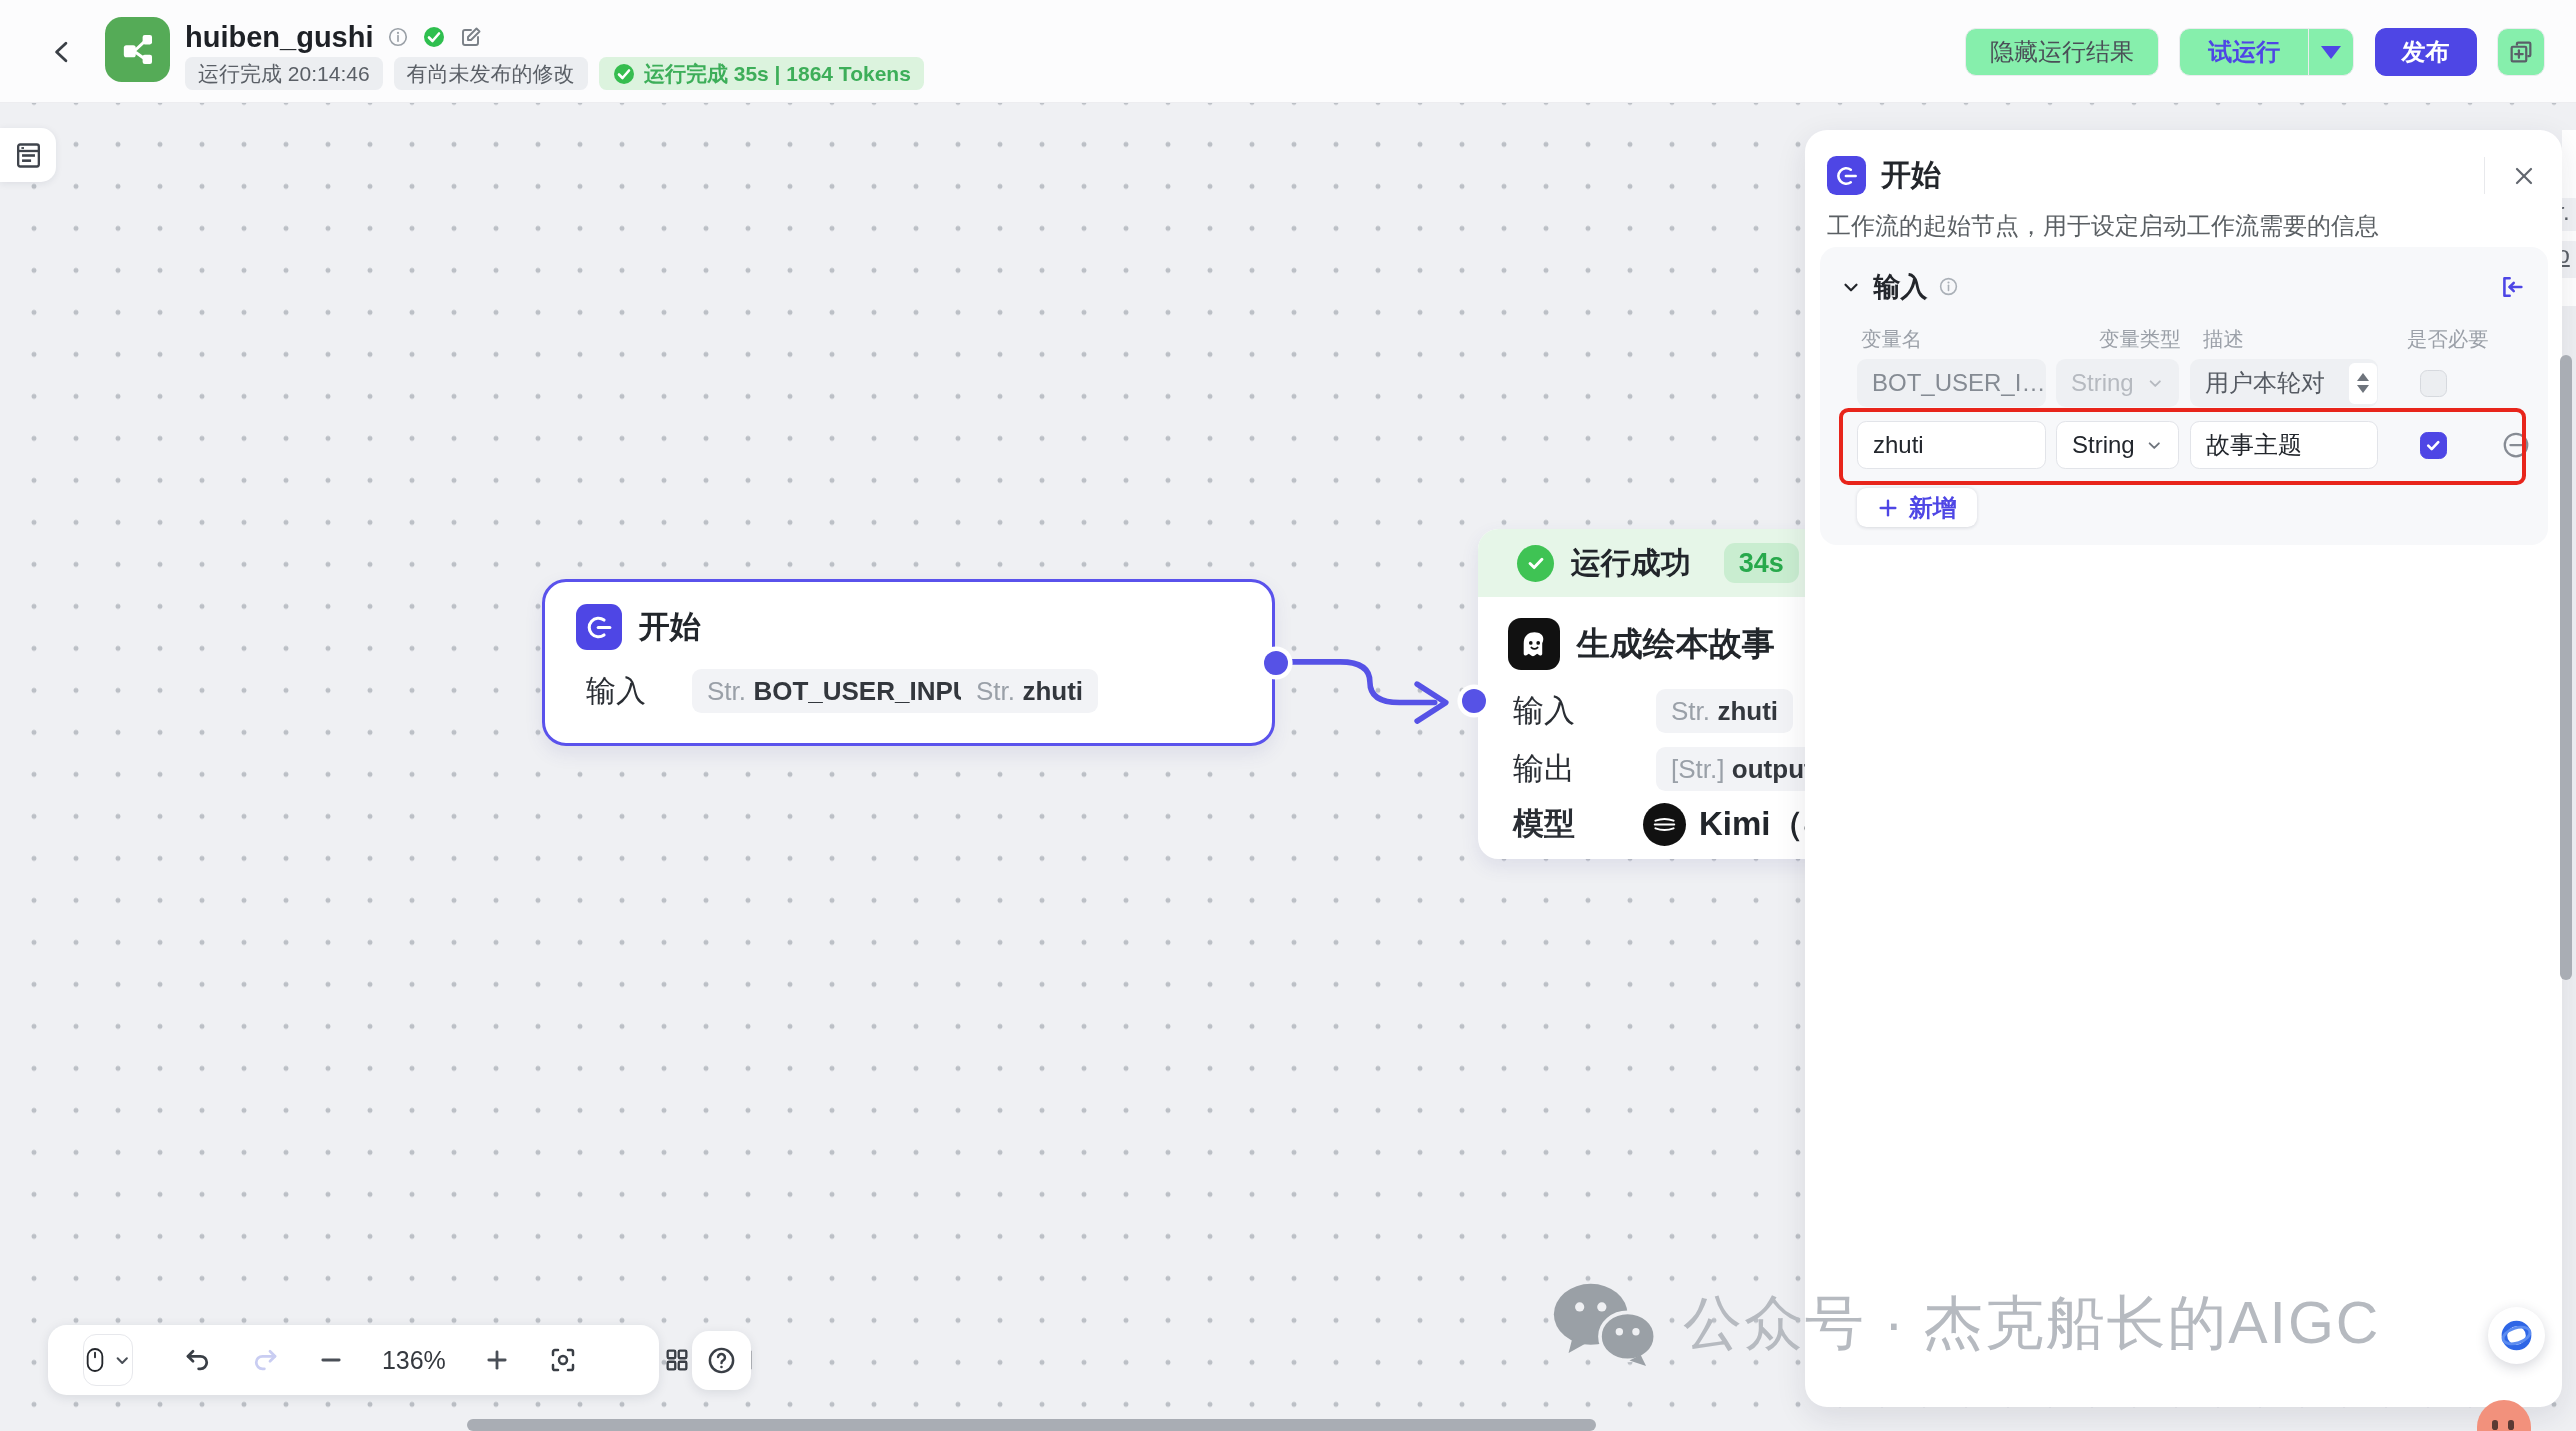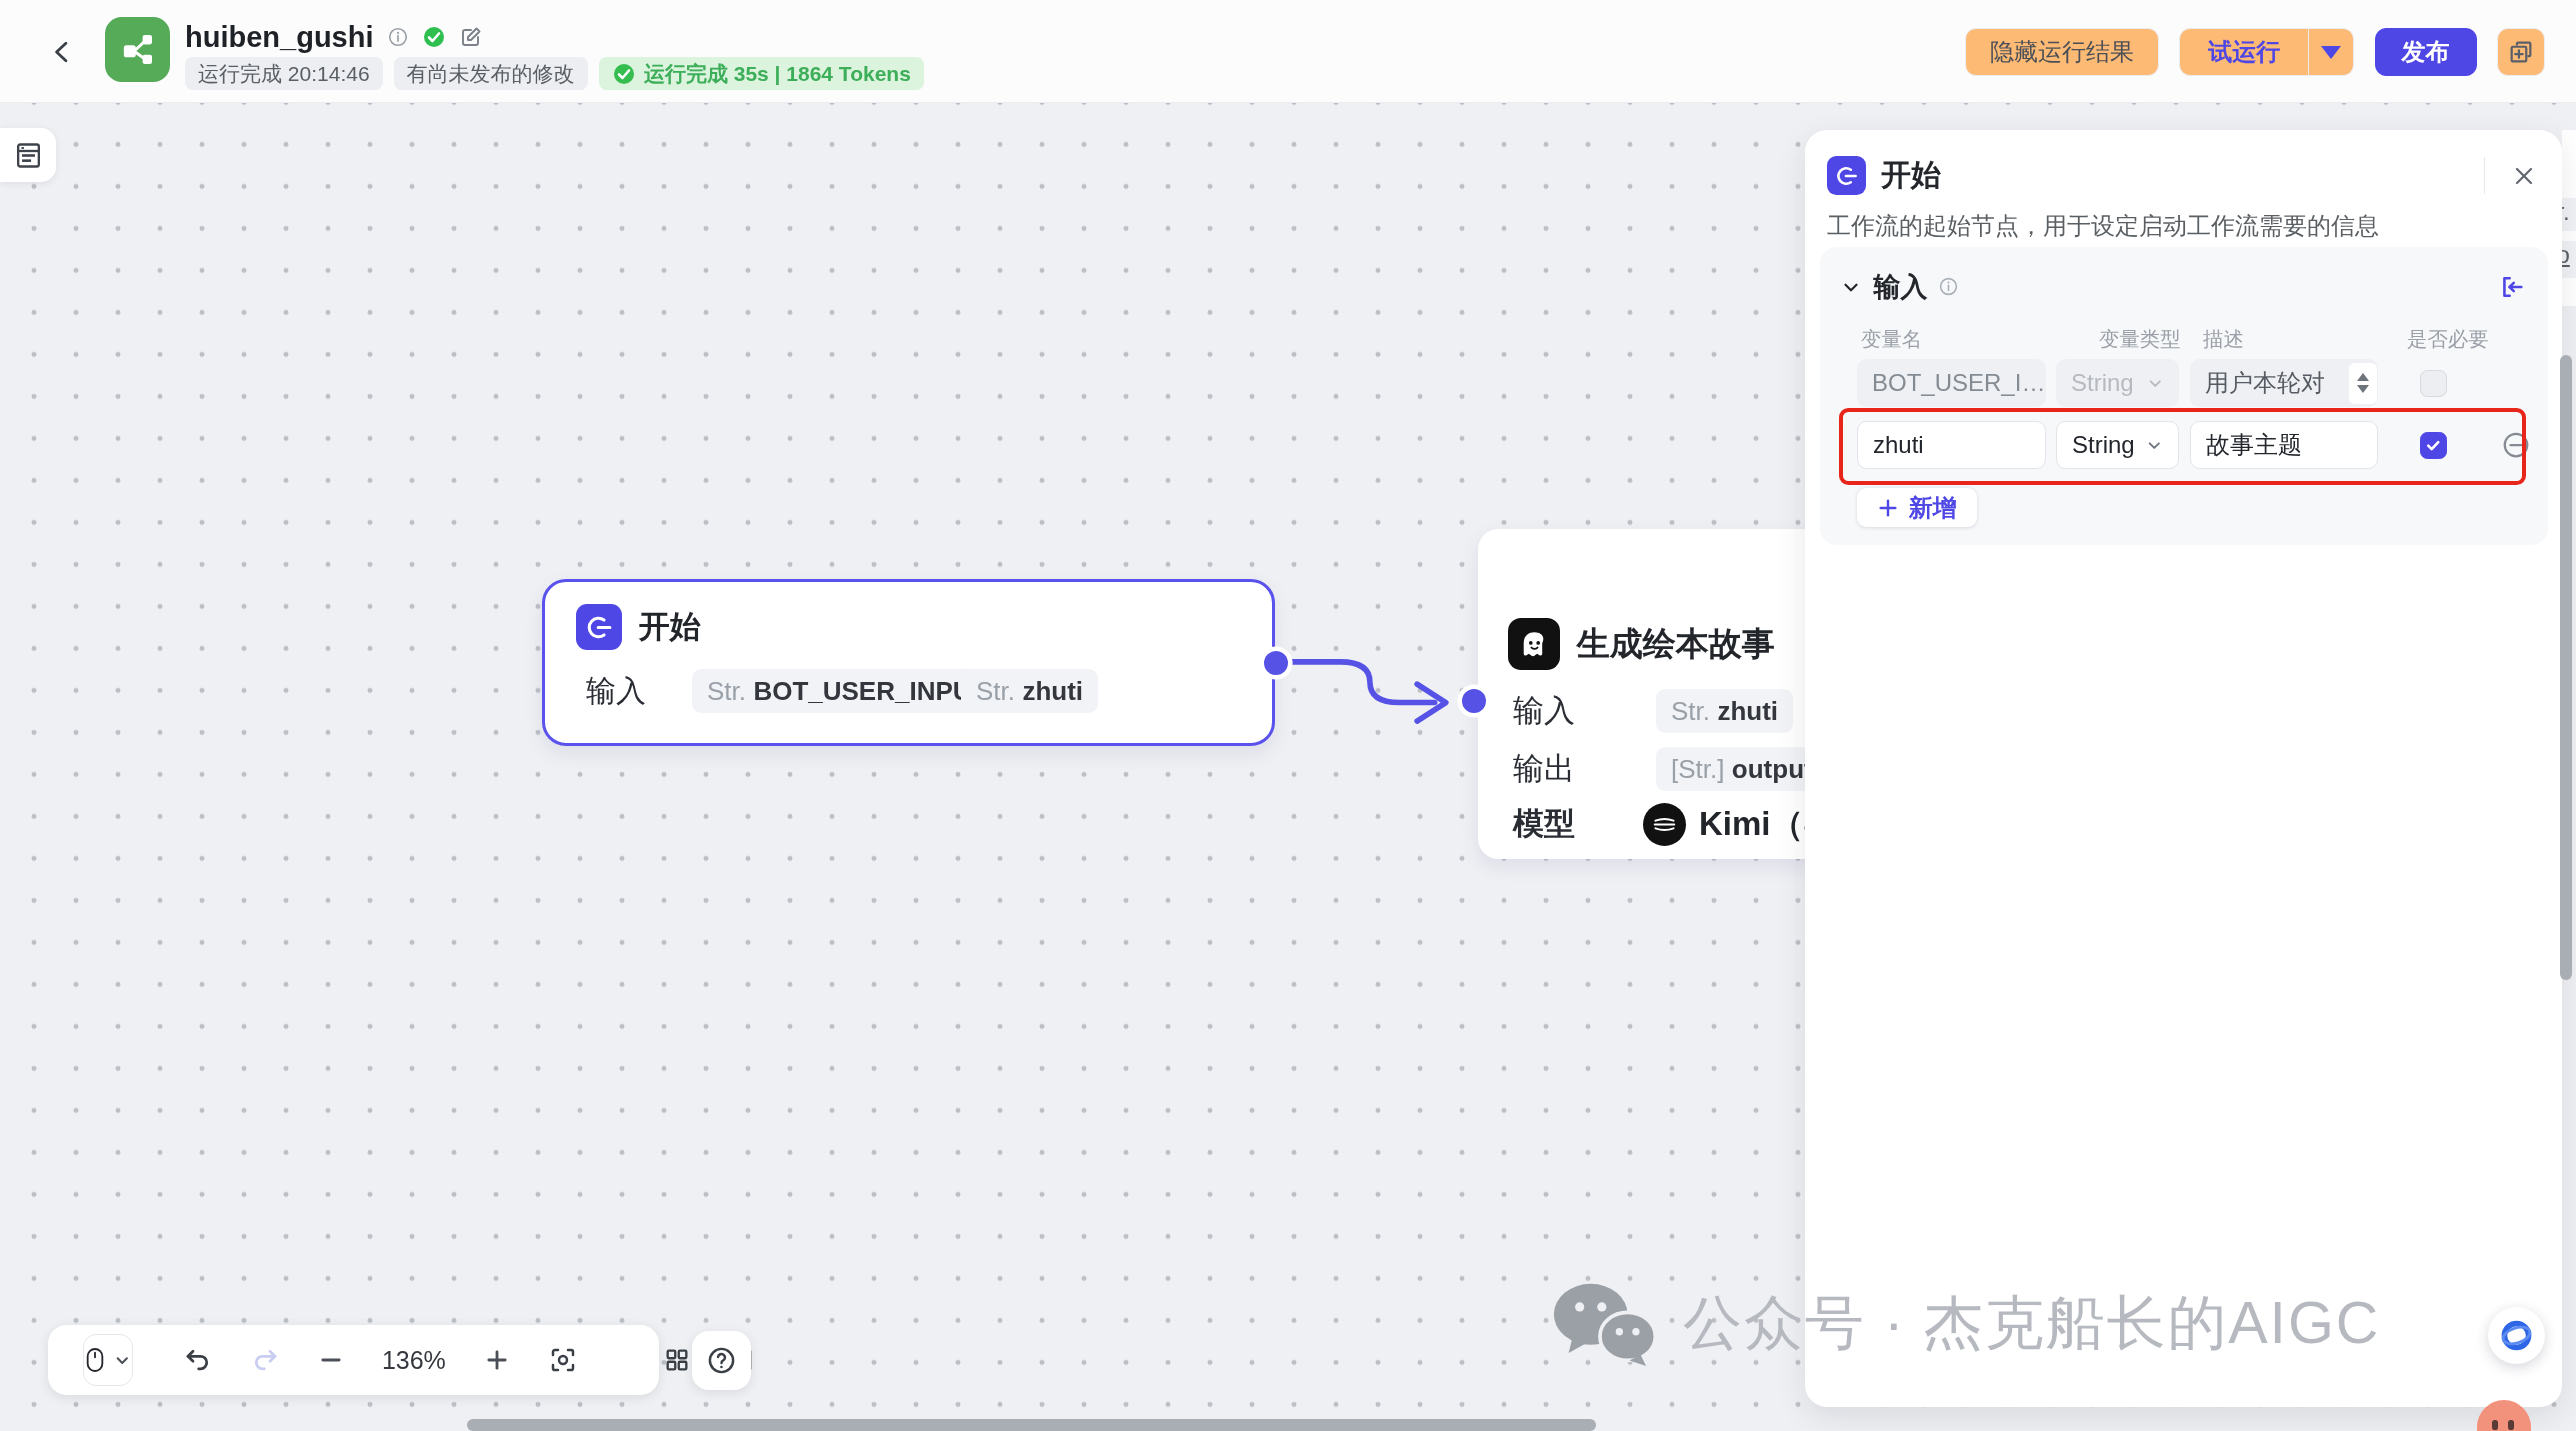--- a/index.html
+++ b/index.html
@@ -21,21 +21,21 @@
   #header { left:0; top:0; width:2576px; height:103px; background:#fcfcfd; border-bottom:0.9px solid #ededf0; z-index:30; }
   #back-btn { left:41px; top:30px; width:43px; height:43px; display:flex; align-items:center; justify-content:center; cursor:pointer; }
   #app-icon { left:105px; top:16.7px; width:65px; height:65px; border-radius:16.7px; background:#55ab57; display:flex; align-items:center; justify-content:center; }
   #title-row { left:185px; top:18.5px; height:37px; display:flex; align-items:center; gap:13px; }
   #wf-title { font-size:29px; font-weight:bold; color:#1e2126; }
   #badge-row { left:185px; top:57px; height:33px; display:flex; gap:11px; }
   .badge { height:33px; display:flex; align-items:center; gap:8.3px; padding:0 13px; border-radius:7.4px;
     background:#eceef1; color:#5a5f66; font-size:21px; white-space:nowrap; }
   .badge.green { background:#dcf3de; color:#3dae59; font-weight:bold; }
   #header-actions { right:31px; top:28px; height:48px; display:flex; gap:20.4px; align-items:center; }
-  .hbtn { height:48px; display:flex; align-items:center; border-radius:11px; background:#fdba74; border:0.9px solid #ebecef;
+  .hbtn { height:48px; display:flex; align-items:center; border-radius:11px; background:#86efac; border:0.9px solid #ebecef;
     font-size:24px; cursor:pointer; }
   #hide-results { padding:0 24px; color:#4a4f57; }
   #test-run-left { padding:0 28px; color:#4e46e5; font-weight:bold; height:100%; display:flex; align-items:center; }
   #test-run-divider { width:0.9px; height:48px; background:#ebecef; }
   #test-run-caret { width:44px; height:100%; display:flex; align-items:center; justify-content:center; }
   #test-run-caret i { width:0; height:0; border-left:10.2px solid transparent; border-right:10.2px solid transparent; border-top:13px solid #4e46e5; display:block; }
   #publish-btn { padding:0 26px; background:#4e46e5; border-color:#4e46e5; color:#fff; font-weight:bold; }
   #dup-btn { width:48px; height:48px; justify-content:center; }
 
   
@@ -193,20 +193,29 @@
     <span class="pname">BOT_USER_INPUT</span>
   </div>
   <div class="pill" id="start-pill-2">
     <span class="ptype">Str.</span>
     <span class="pname">zhuti</span>
   </div>
   <span class="port" id="start-out-port"></span>
 </div>
 
 <div id="llm-node" class="abs">
+  <div id="llm-status">
+    <span class="check-circle">
+      <svg width="22" height="22" viewBox="0 0 24 24" fill="none" stroke="#fff" stroke-width="3.2" stroke-linecap="round" stroke-linejoin="round">
+          <path d="M5.5 12.5 L10 17 L18.5 8"></path>
+        </svg>
+    </span>
+    <span class="stxt">运行成功</span>
+    <span id="llm-duration">34s</span>
+  </div>
   <div class="node-head">
     <span id="llm-icon">
       <svg width="37" height="37" viewBox="0 0 24 24">
         <path d="M12 4 c-4.6 0 -7 3.1 -7 7.2 V18 c0 .9 1 1.5 1.8 1 l1.5-1 1.8 1.3 c.55.4 1.25.4 1.8 0 L13.7 18 l1.5 1 c.8.5 1.8-.1 1.8-1 V11.2 C19 7.1 16.6 4 12 4 Z" fill="#fff"></path>
         <circle cx="9.6" cy="11" r="1.2" fill="#111"></circle>
         <circle cx="14.4" cy="11" r="1.2" fill="#111"></circle>
         <path d="M10 14 q2 1.7 4 0" fill="none" stroke="#111" stroke-width="1.2" stroke-linecap="round"></path>
       </svg>
     </span>
     <span class="node-title">生成绘本故事</span>

